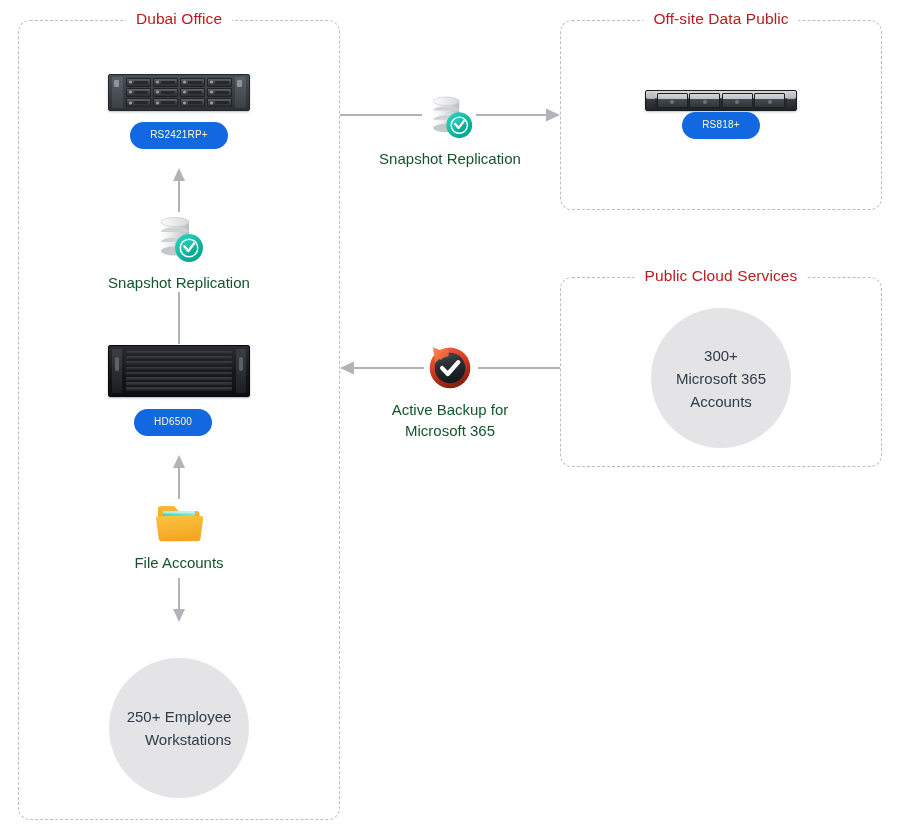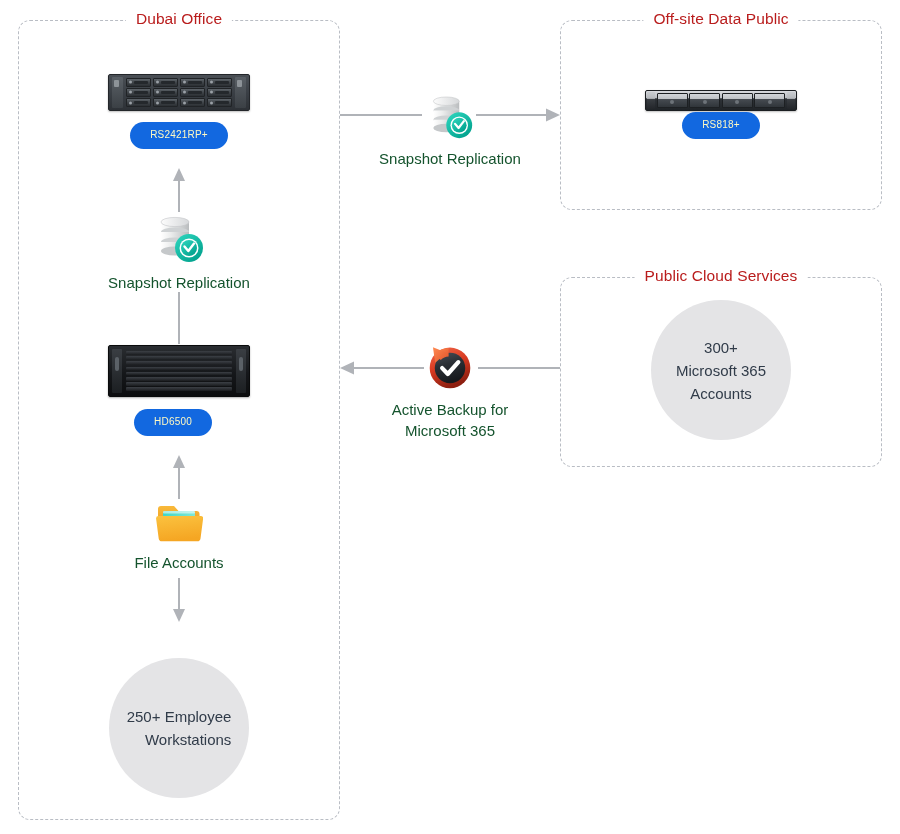--- a/index.html
+++ b/index.html
@@ -453,17 +453,17 @@
       <div class="bay"></div>
       <div class="bay"></div>
     </div>
     <div class="ear"></div>
   </div>
 </div>
 <div class="node" style="left:621px; top:112px; width:200px;">
   <span class="pill">RS818+</span>
 </div>
 
-<div class="circle" style="position:absolute; left:651px; top:300px; width:140px; height:140px;">
+<div class="circle" style="position:absolute; left:651px; top:308px; width:140px; height:140px;">
   <div class="circle-text">300+
 Microsoft 365
 Accounts</div>
 </div>
 
 </body></html>

